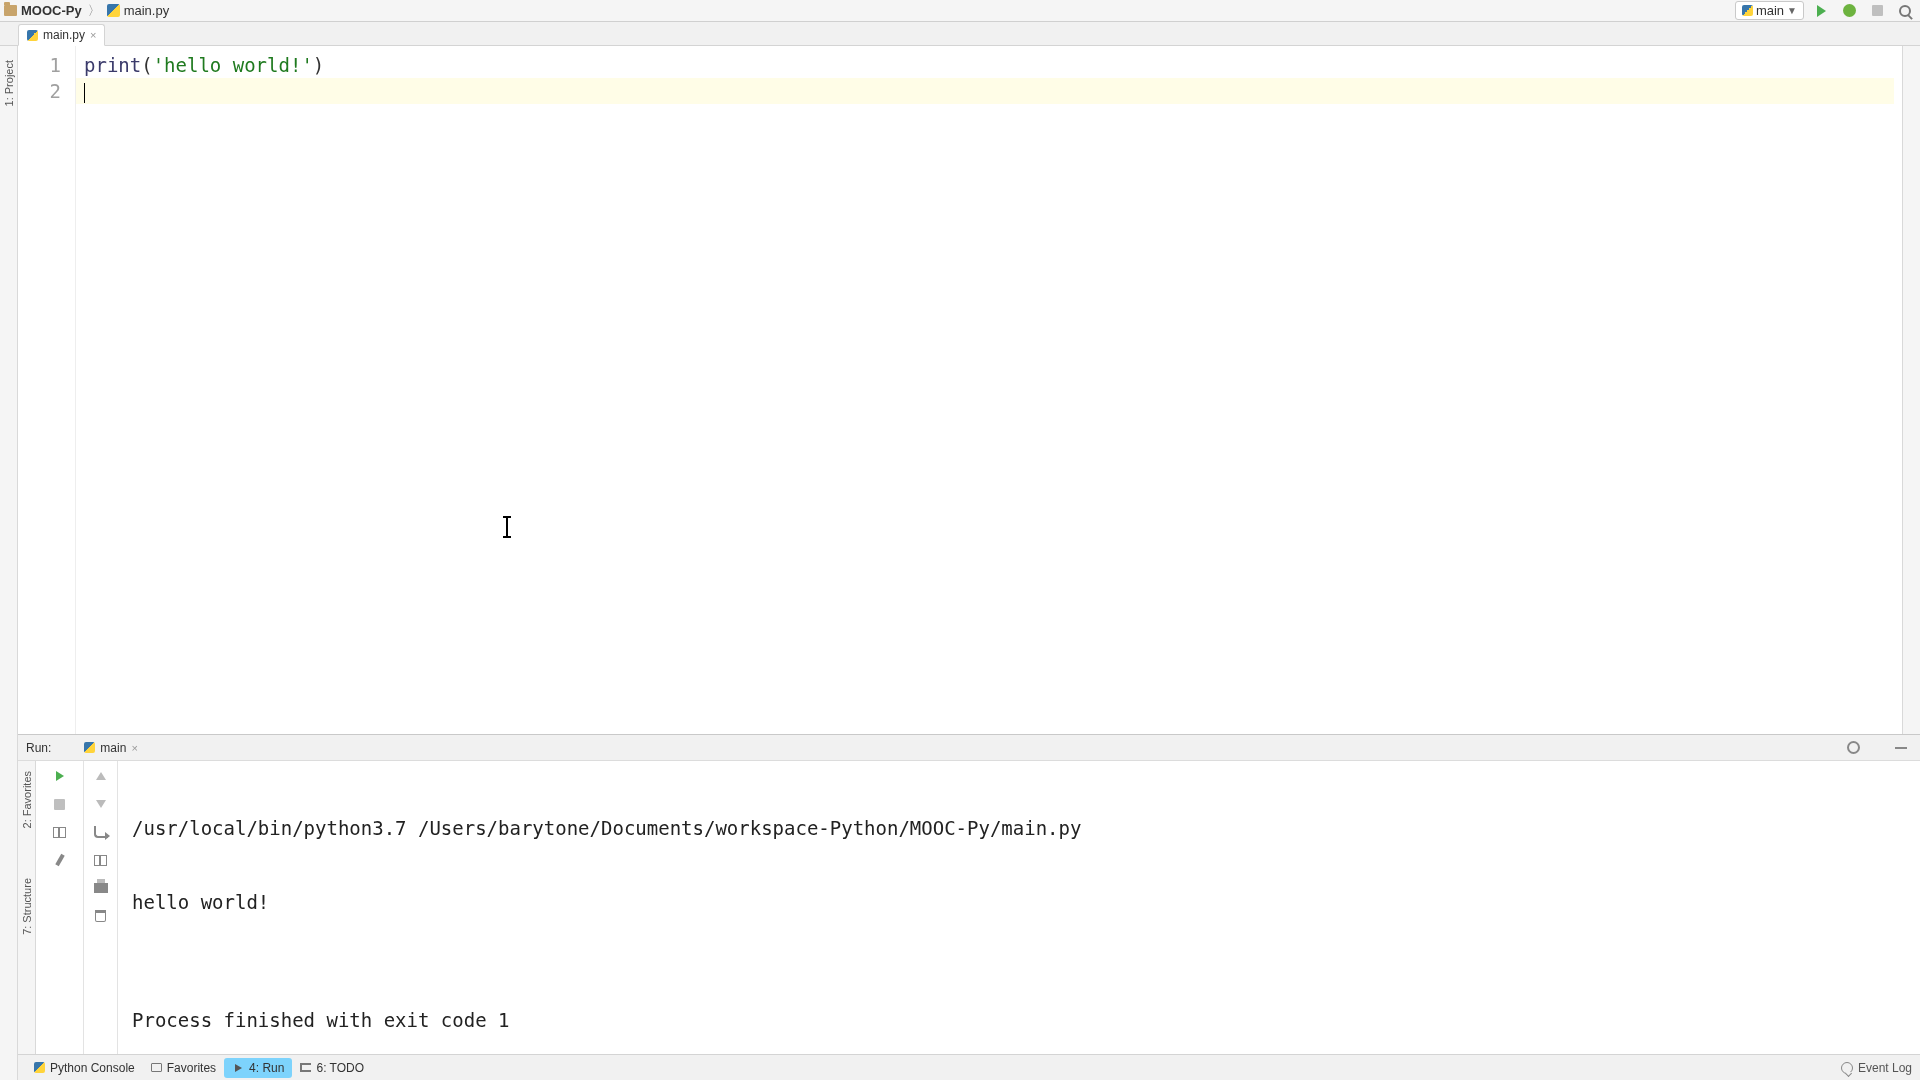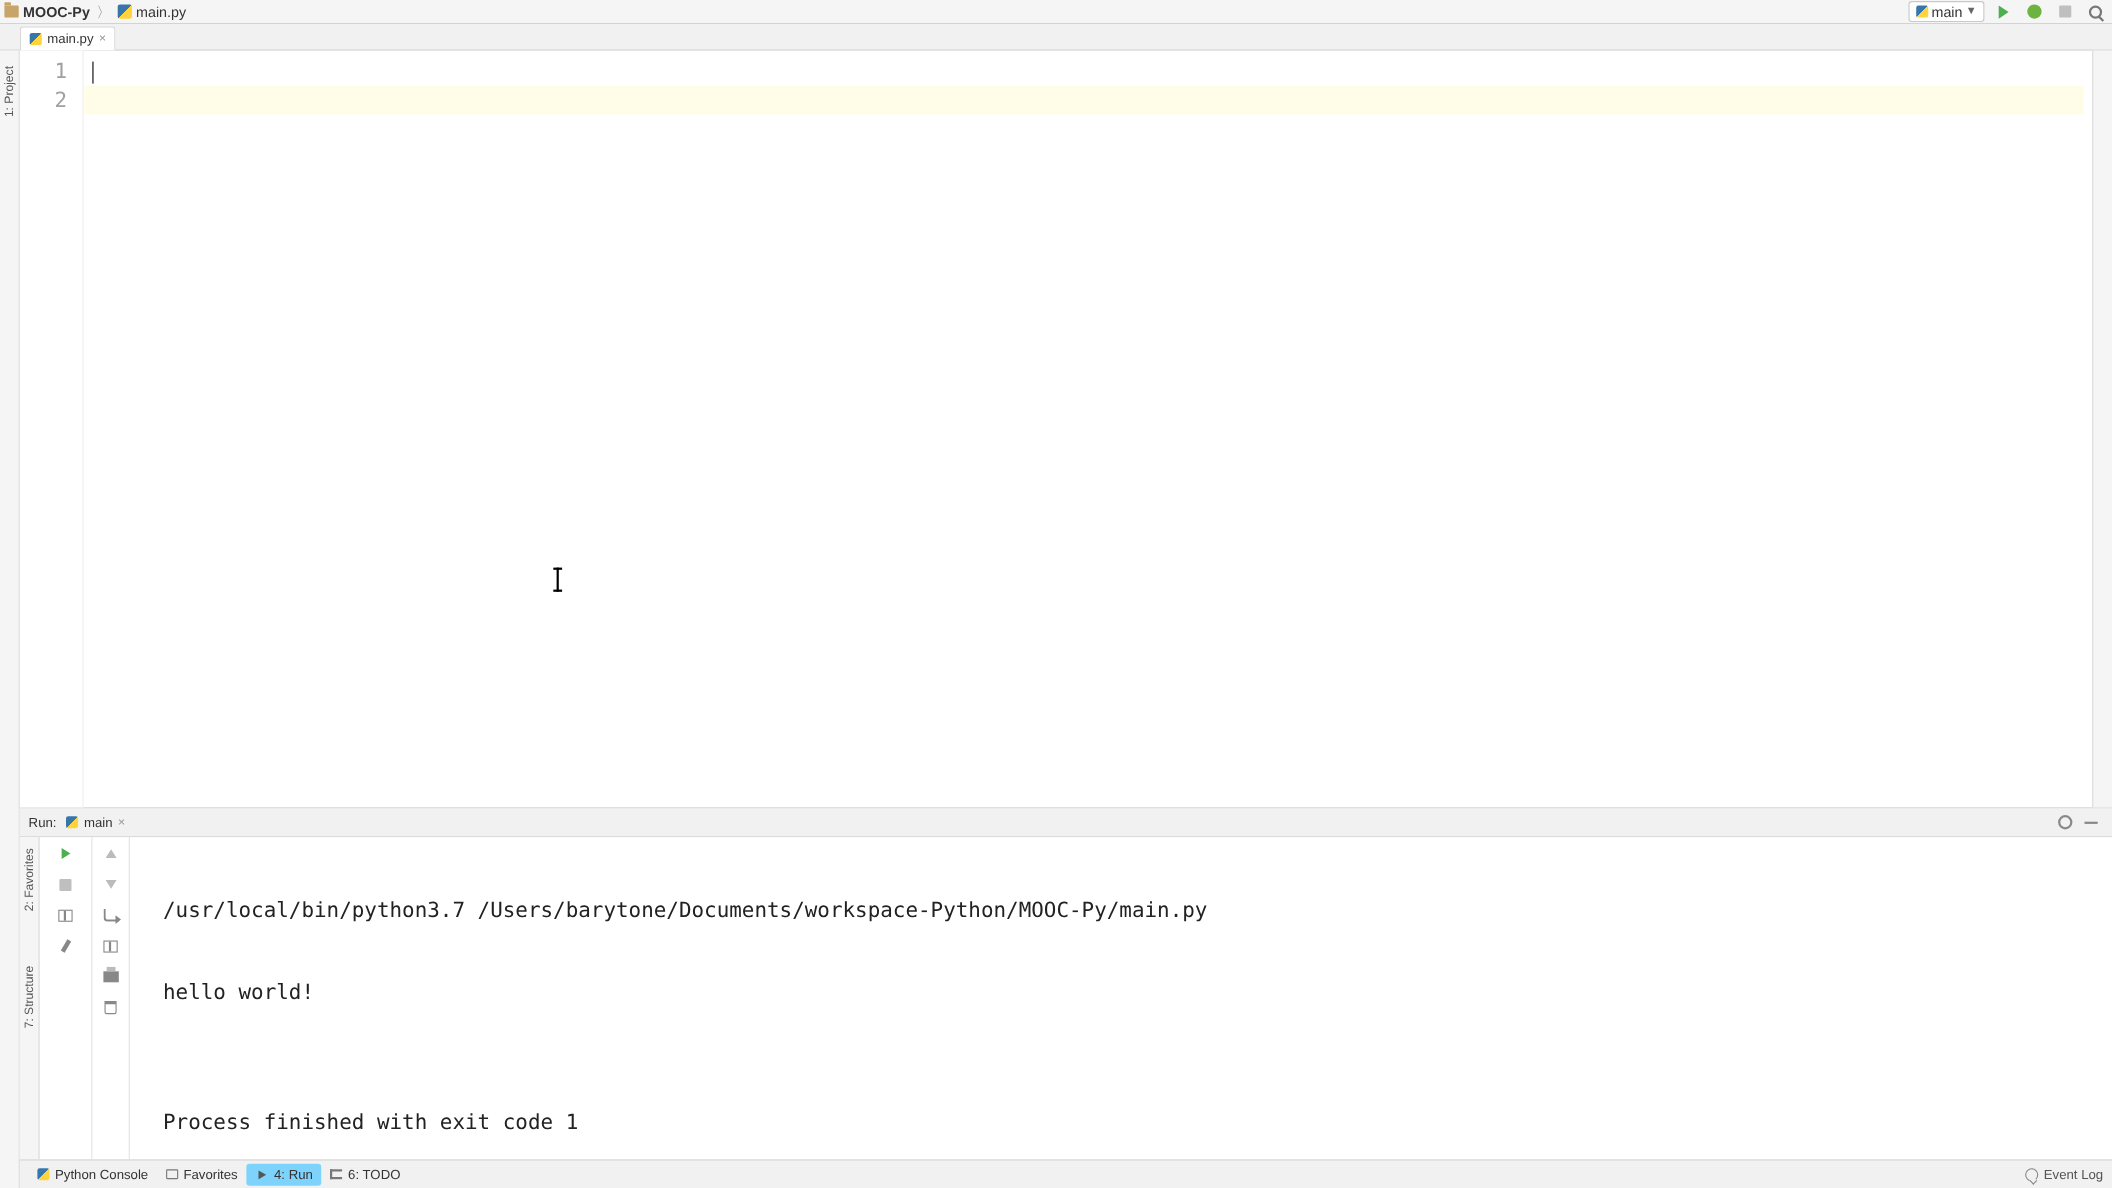--- a/index.html
+++ b/index.html
@@ -43,32 +43,32 @@
 .cursor{display:inline-block;width:1px;height:20px;border-left:1.5px solid #000;vertical-align:middle;animation:blink 1s steps(1) infinite;}
 @keyframes blink{50%{opacity:0;}}
 .watermark{position:absolute;top:10px;right:22px;display:flex;align-items:center;gap:8px;color:#9a9a9a;font-size:28px;font-weight:700;letter-spacing:1px;pointer-events:none;}
 .watermark .book{width:28px;height:22px;background:#bdbdbd;clip-path:polygon(0 10%,45% 0,50% 8%,55% 0,100% 10%,100% 100%,55% 90%,50% 98%,45% 90%,0 100%);}
 .text-cursor{position:absolute;left:430px;top:470px;width:2px;height:22px;background:#000;}
 .text-cursor:before,.text-cursor:after{content:"";position:absolute;left:-3px;width:8px;height:2px;background:#000;}
 .text-cursor:before{top:-0px;}
 .text-cursor:after{bottom:0;}
 
 .runpanel{height:320px;border-top:1px solid #c9c9c9;display:flex;flex-direction:column;background:#fff;}
-.runhdr{height:26px;display:flex;align-items:center;background:#f1f1f1;border-bottom:1px solid #dcdcdc;padding:0 8px;gap:2px;font-size:12px;}
+.runhdr{height:26px;display:flex;align-items:center;background:#f1f1f1;border-bottom:1px solid #dcdcdc;padding:0 8px;gap:26px;font-size:12px;}
 .runhdr .lbl{font-weight:400;color:#333;}
 .runhdr .cfg{display:flex;align-items:center;gap:5px;padding:2px 6px;border:1px solid transparent;border-radius:3px;}
 .runhdr .spacer{flex:1;}
 .gear-ic{width:13px;height:13px;border:2px solid #888;border-radius:50%;position:relative;}
 .min-ic{width:12px;height:2px;background:#888;}
 .runbody{flex:1;display:flex;min-height:0;}
 .runside{width:48px;border-right:1px solid #e3e3e3;display:flex;flex-direction:column;align-items:center;padding-top:6px;gap:10px;}
 .runside .toolcol{display:flex;flex-direction:column;gap:10px;align-items:center;}
 .sideic{width:20px;height:18px;display:flex;align-items:center;justify-content:center;color:#888;font-size:14px;}
 .runout{flex:1;font-family:"Menlo","Consolas",monospace;font-size:19px;padding:8px 14px;color:#222;white-space:pre-wrap;overflow:auto;}
-.runout .line{line-height:30px;margin-left:16px;}
+.runout .line{line-height:30px;}
 
 .bottombar{height:26px;background:#f1f1f1;border-top:1px solid #d4d4d4;display:flex;align-items:center;padding:0 8px;gap:0;font-size:12px;}
 .btab{display:flex;align-items:center;gap:5px;padding:3px 8px;border-radius:3px;color:#333;cursor:pointer;}
 .btab.active{background:#7dd3fc;}
 .btab .bic{width:12px;height:12px;display:inline-flex;align-items:center;justify-content:center;}
 .bottombar .spacer{flex:1;}
 .evlog{display:flex;align-items:center;gap:5px;color:#555;}
 .bubble{width:12px;height:12px;border:1.5px solid #888;border-radius:50%;position:relative;}
 .bubble:after{content:"";position:absolute;bottom:-3px;left:4px;width:4px;height:4px;border-right:1.5px solid #888;border-bottom:1.5px solid #888;transform:rotate(45deg);background:#f1f1f1;}
 
@@ -139,20 +139,21 @@
     </div>
 
     <div class="editor-wrap">
       <div class="editor">
         <div class="gutter">
           <div>1</div>
           <div>2</div>
         </div>
         <div class="code">
           <div class="hl-line"></div>
+          <div class="codeline"><span class="kw">print</span><span>(</span><span class="str">'</span><span class="str">hello world!</span><span class="str">'</span><span>)</span></div>
           <div class="codeline"><span class="cursor"></span></div>
           <div class="text-cursor"></div>
         </div>
         <div class="rightgutter"></div>
       </div>
 
       <div class="runpanel">
         <div class="runhdr">
           <span class="lbl">Run:</span>
           <div class="cfg">

